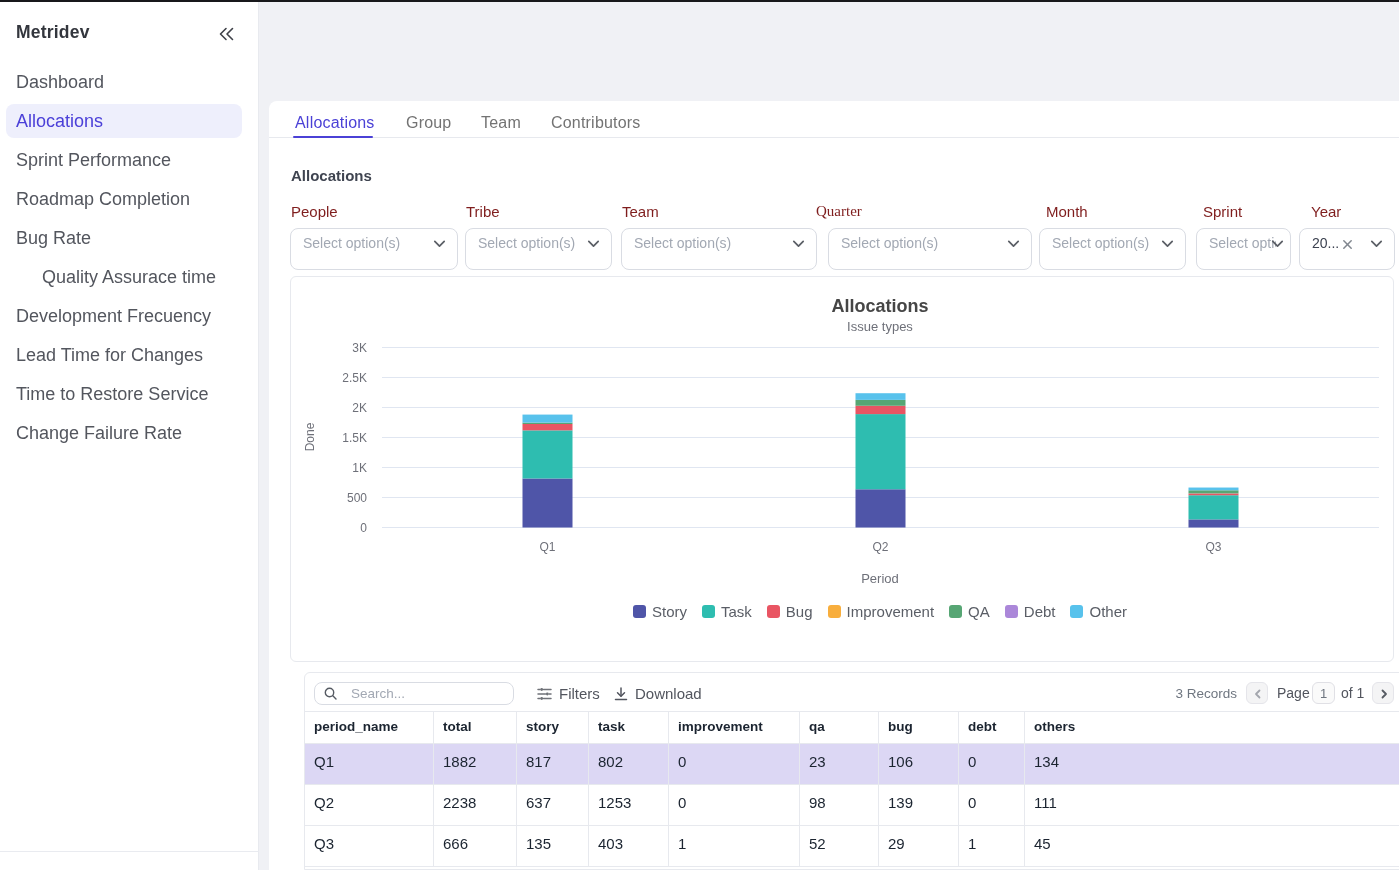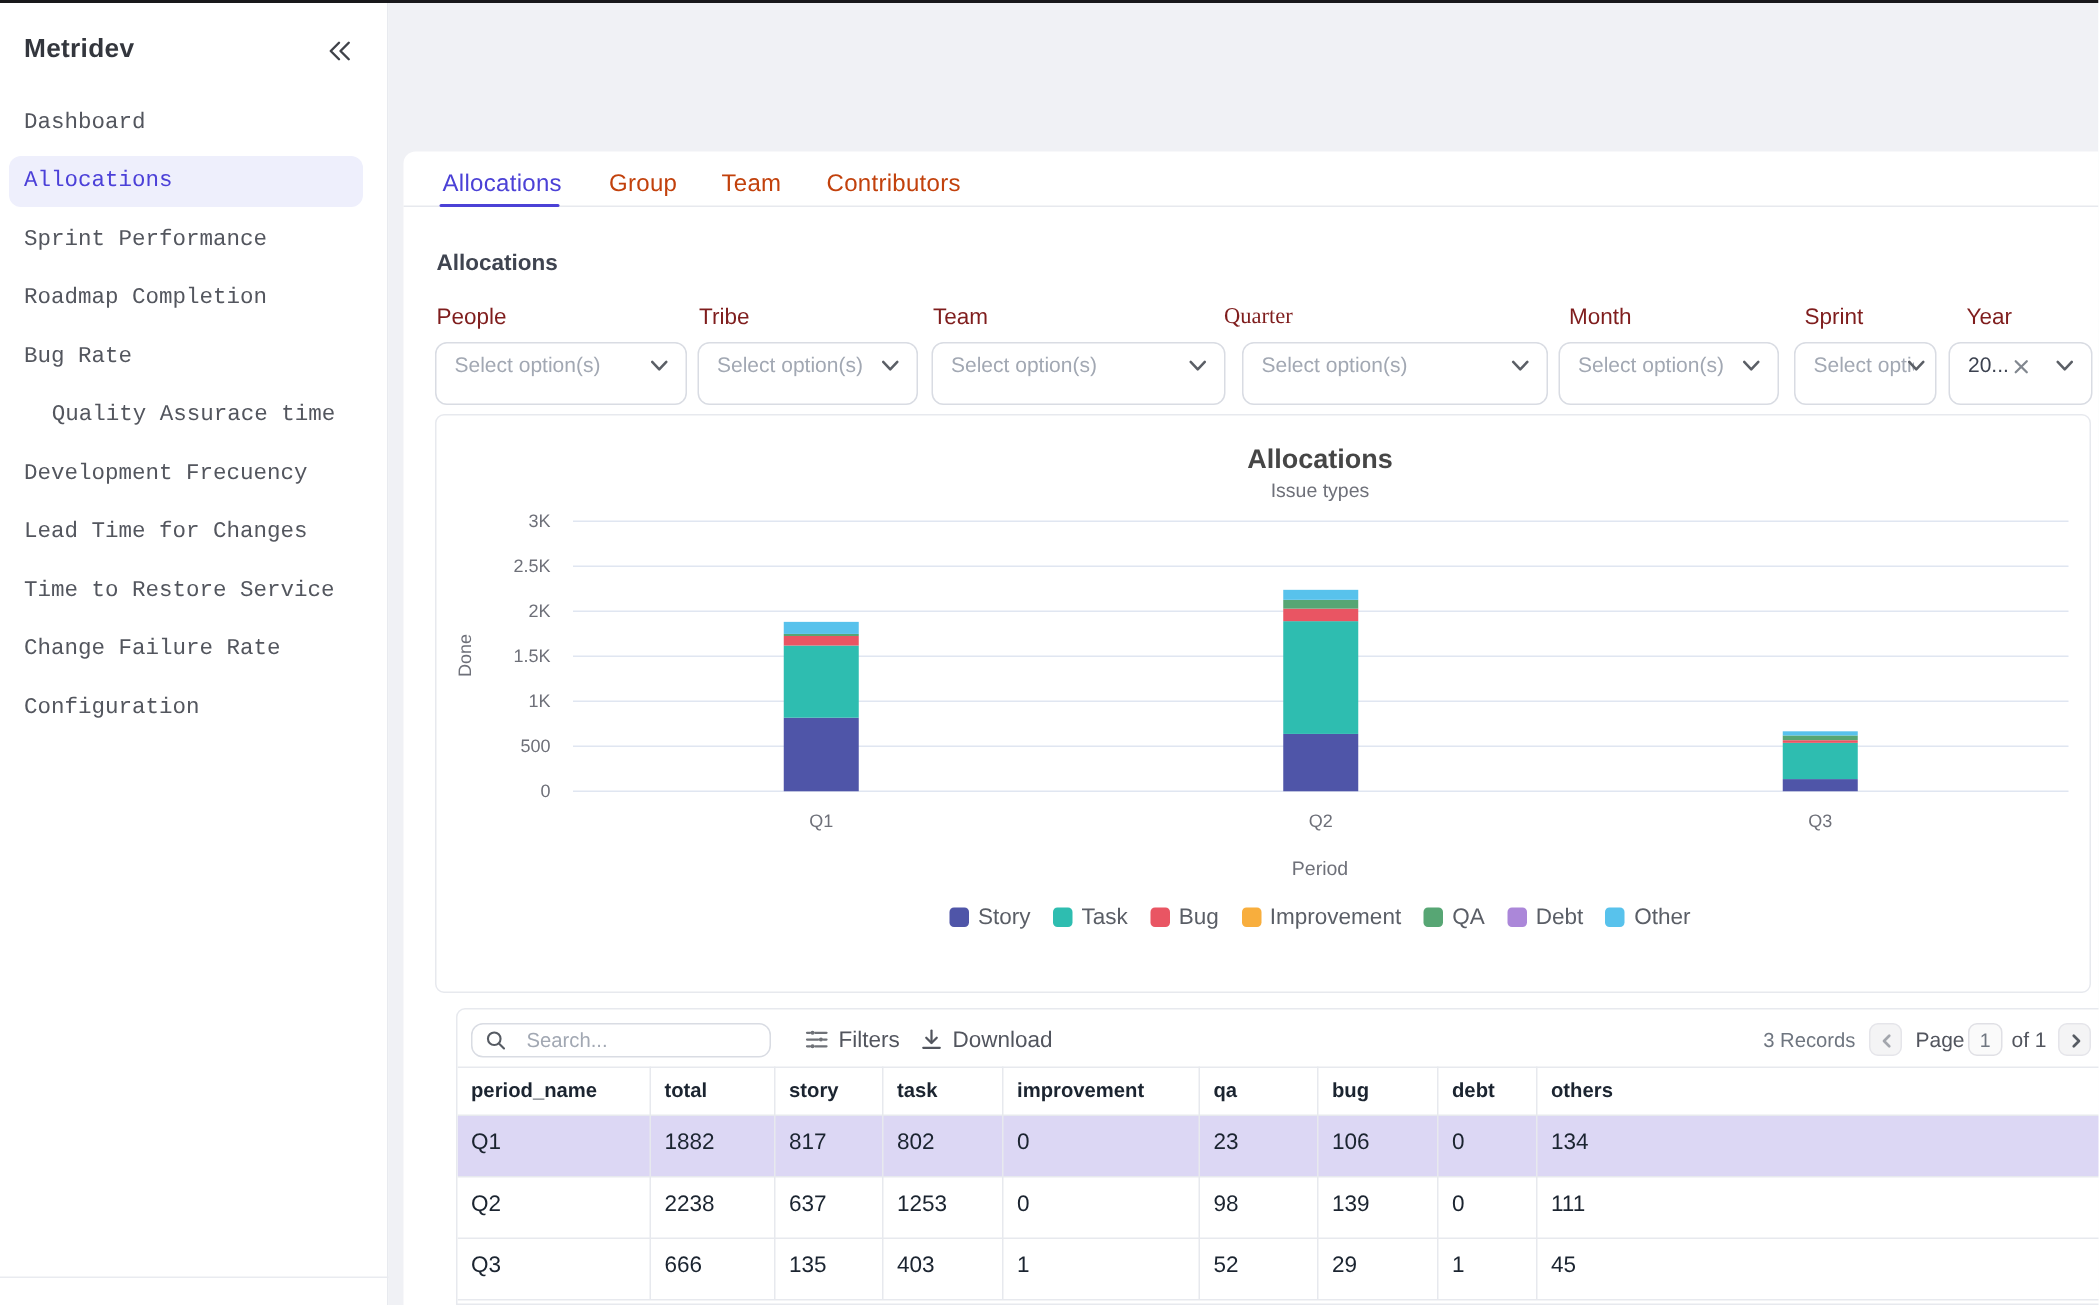--- a/index.html
+++ b/index.html
@@ -5,33 +5,33 @@
   * { margin:0; padding:0; box-sizing:border-box; }
   html,body { width:1399px; height:870px; overflow:hidden; }
   body { font-family:"Liberation Sans", sans-serif; background:#ffffff; position:relative; }
   #page { position:absolute; left:0; top:0; width:1399px; height:870px; }
   .abs { position:absolute; }
   #topbar { left:0; top:0; width:1399px; height:2px; background:#18181b; }
   
   #sidebar { left:0; top:2px; width:259px; height:868px; background:#fff; border-right:1px solid #e8eaef; }
   #brand { left:16px; top:20px; font-size:17.5px; font-weight:bold; color:#33363d; letter-spacing:0.2px; }
   #collapse { left:216px; top:22px; width:20px; height:20px; }
-  .mitem { left:6px; width:236px; height:34px; border-radius:8px; color:#53565e; font-size:15px; line-height:34px; padding-left:10px;font-family:Liberation Mono, monospace; }
+  .mitem { left:6px; width:236px; height:34px; border-radius:8px; color:#53565e; font-size:18px; line-height:34px; padding-left:10px; }
   .mitem.active { background:#eeeffc; color:#4b40d8; }
   #sidefoot { left:0; top:849px; width:259px; height:0; border-top:1px solid #e9ebf0; }
   
   #mainbg { left:259px; top:2px; width:1140px; height:868px; background:#f0f1f5; }
   #headercard { left:269px; top:2px; width:1130px; height:89px; background:#fff; border-radius:8px 0 0 8px; }
   #avatar { left:51px; top:9px; width:72px; height:72px; border:1px solid #e9e9ee; border-radius:26px; background:#fff; }
   #avatar svg { position:absolute; left:14px; top:14px; }
   #uname { left:154px; top:34px; font-size:21px; font-weight:bold; color:#55565f; }
   #logout { right:20px; top:44px; font-size:15.5px; color:#4285f4; border-bottom:2px solid #4285f4; padding:0 1px 8px 1px; letter-spacing:0.3px; }
   #maincard { left:269px; top:101px; width:1130px; height:769px; background:#fff; border-radius:8px 0 0 0; }
   
-  .tab { top:13px; font-size:16px; color:#c2410c; font-weight:500; letter-spacing:0.2px; }
+  .tab { top:13px; font-size:16px; color:#737373; font-weight:500; letter-spacing:0.2px; }
   .tab.active { color:#4b41d6; }
   #tabline { left:0; top:36px; width:1130px; height:1px; background:#e7e9ee; }
   #tabunder { left:24px; top:34.5px; width:80px; height:2.5px; background:#4b41d6; border-radius:2px; }
   #secheading { left:22px; top:66px; font-size:15px; font-weight:bold; color:#3f4450; }
   
   .flabel { top:102px; font-size:15px; color:#7f1d1d; }
   .fsel { top:127px; height:42px; border:1px solid #d9dce3; border-radius:8px; background:#fff; }
   .fsel .ph { position:absolute; left:12px; top:6px; font-size:14px; color:#a2a8b3; white-space:nowrap; overflow:hidden; }
   .fsel svg.chev { position:absolute; top:8px; }
   
@@ -72,21 +72,20 @@
     <div class="mitem abs" style="top:63px;">Dashboard</div>
     <div class="mitem abs active" style="top:102px;">Allocations</div>
     <div class="mitem abs" style="top:141px;">Sprint Performance</div>
     <div class="mitem abs" style="top:180px;">Roadmap Completion</div>
     <div class="mitem abs" style="top:219px;">Bug Rate</div>
     <div class="mitem abs" style="top:258px;text-align:center;">Quality Assurace time</div>
     <div class="mitem abs" style="top:297px;">Development Frecuency</div>
     <div class="mitem abs" style="top:336px;">Lead Time for Changes</div>
     <div class="mitem abs" style="top:375px;">Time to Restore Service</div>
     <div class="mitem abs" style="top:414px;">Change Failure Rate</div>
-    <div class="mitem abs" style="top:453px;">Configuration</div>
     <div id="sidefoot" class="abs"></div>
   </div>
   <div id="maincard" class="abs">
     <div class="tab active abs" style="left:26px;">Allocations</div>
     <div class="tab abs" style="left:137px;">Group</div>
     <div class="tab abs" style="left:212px;">Team</div>
     <div class="tab abs" style="left:282px;">Contributors</div>
     <div id="tabline" class="abs"></div>
     <div id="tabunder" class="abs"></div>
     <div id="secheading" class="abs">Allocations</div>

